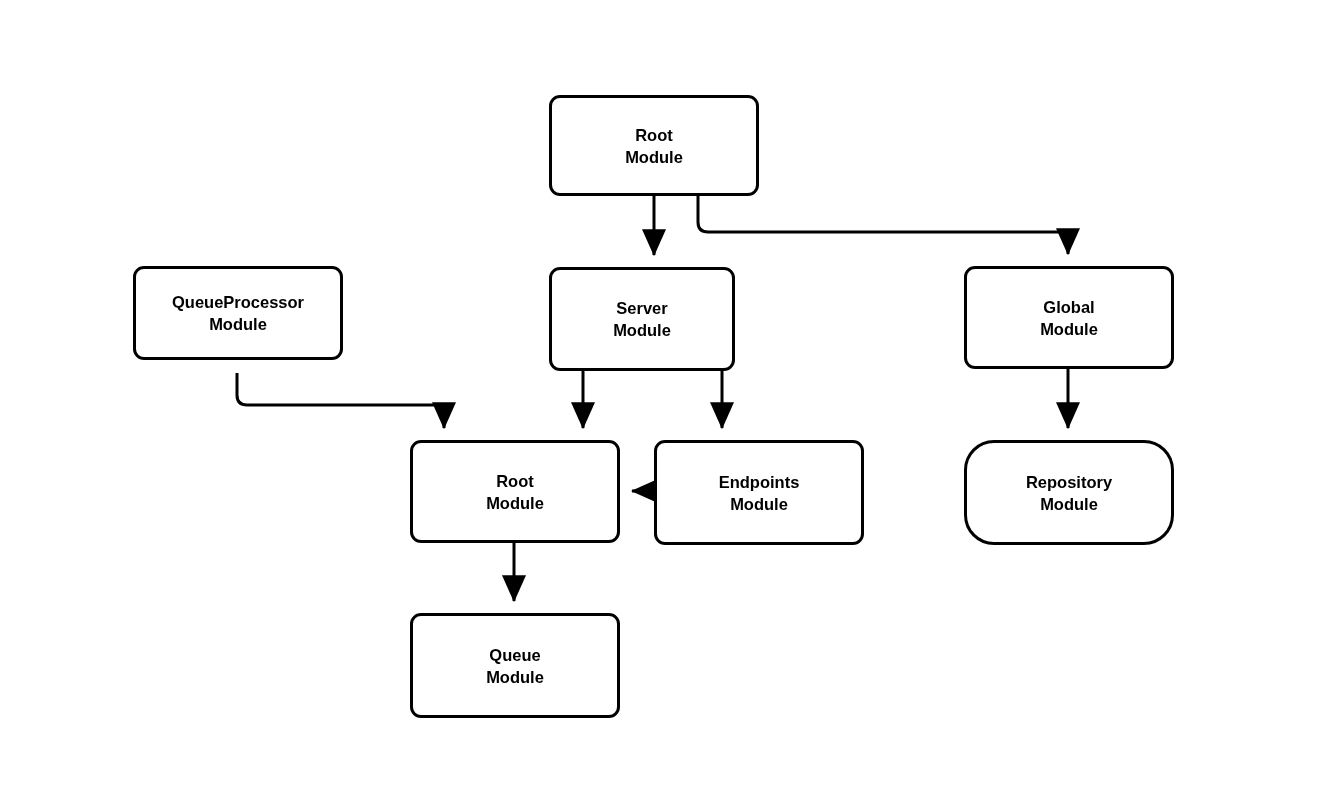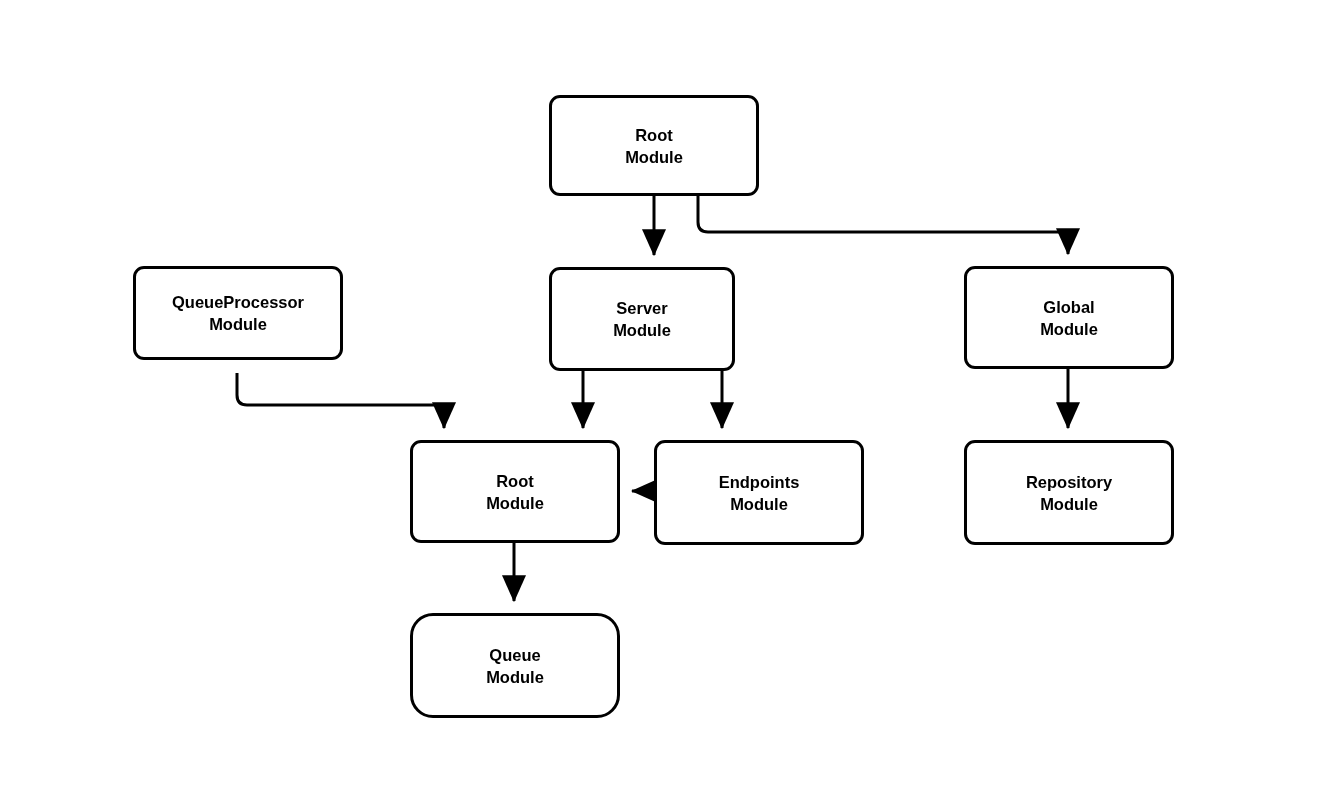--- a/index.html
+++ b/index.html
@@ -118,23 +118,23 @@
   <div class="node" style="left:410px; top:440px; width:210px; height:103px;">
     <div class="node-label">Root</div>
     <div class="node-label">Module</div>
   </div>
 
   <div class="node" style="left:654px; top:440px; width:210px; height:105px;">
     <div class="node-label">Endpoints</div>
     <div class="node-label">Module</div>
   </div>
 
-  <div class="node" style="left:964px; top:440px; width:210px; height:105px;">
+  <div class="node" style="left:964px; top:440px; width:210px; height:105px;border-radius:30px;">
     <div class="node-label">Repository</div>
     <div class="node-label">Module</div>
   </div>
 
-  <div class="node" style="left:410px; top:613px; width:210px; height:105px;border-radius:23px;">
+  <div class="node" style="left:410px; top:613px; width:210px; height:105px;">
     <div class="node-label">Queue</div>
     <div class="node-label">Module</div>
   </div>
 
 </div>
 
 </body></html>

